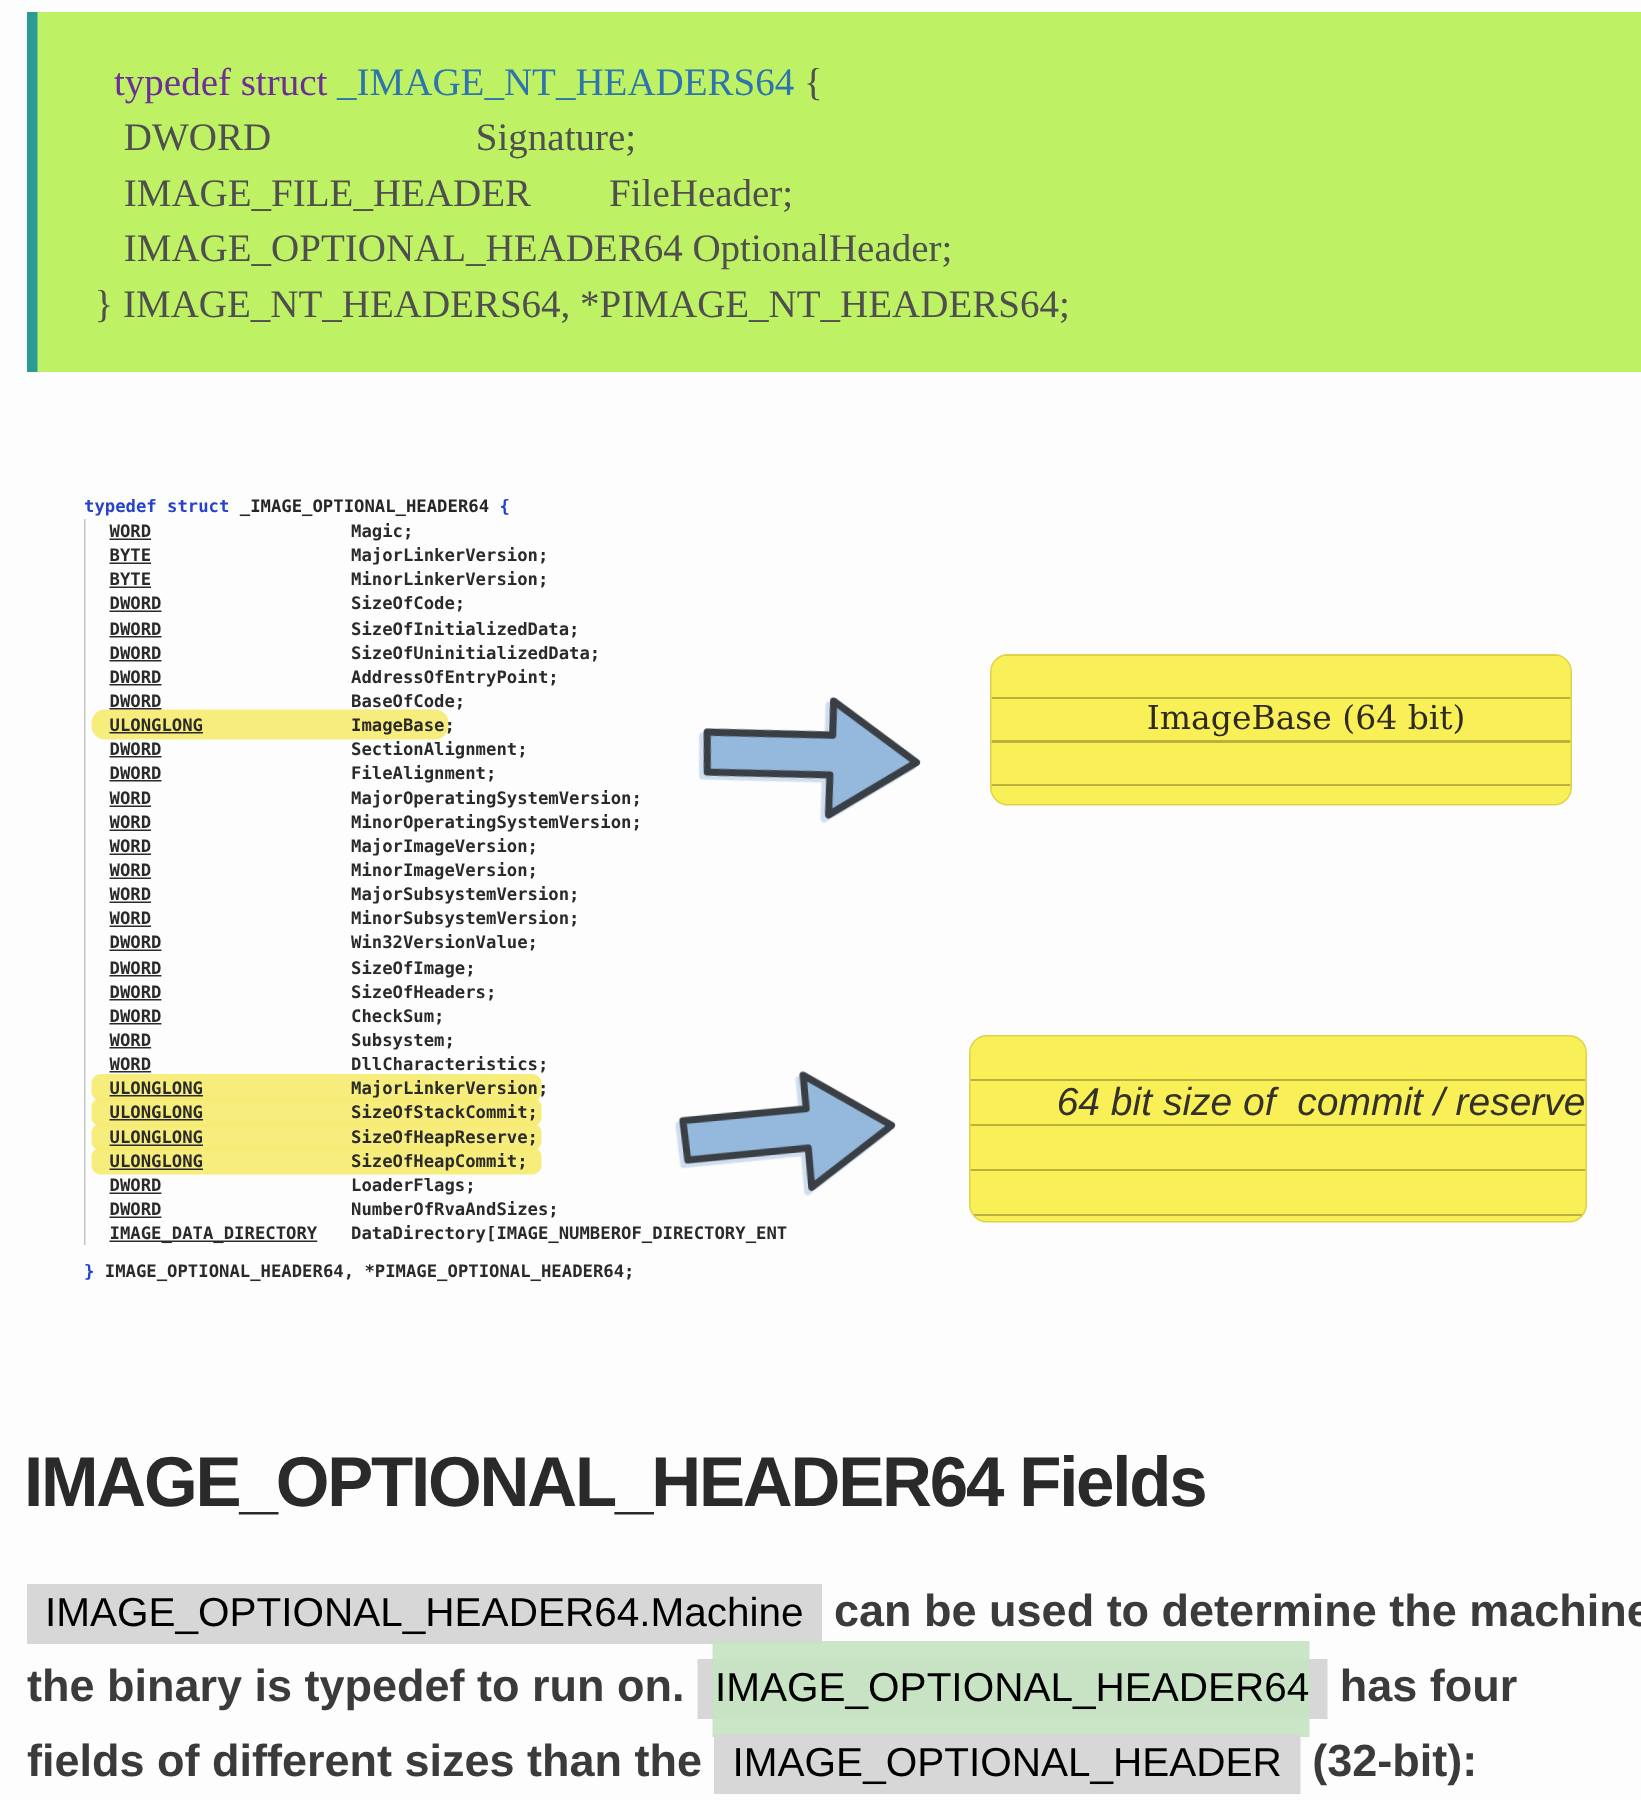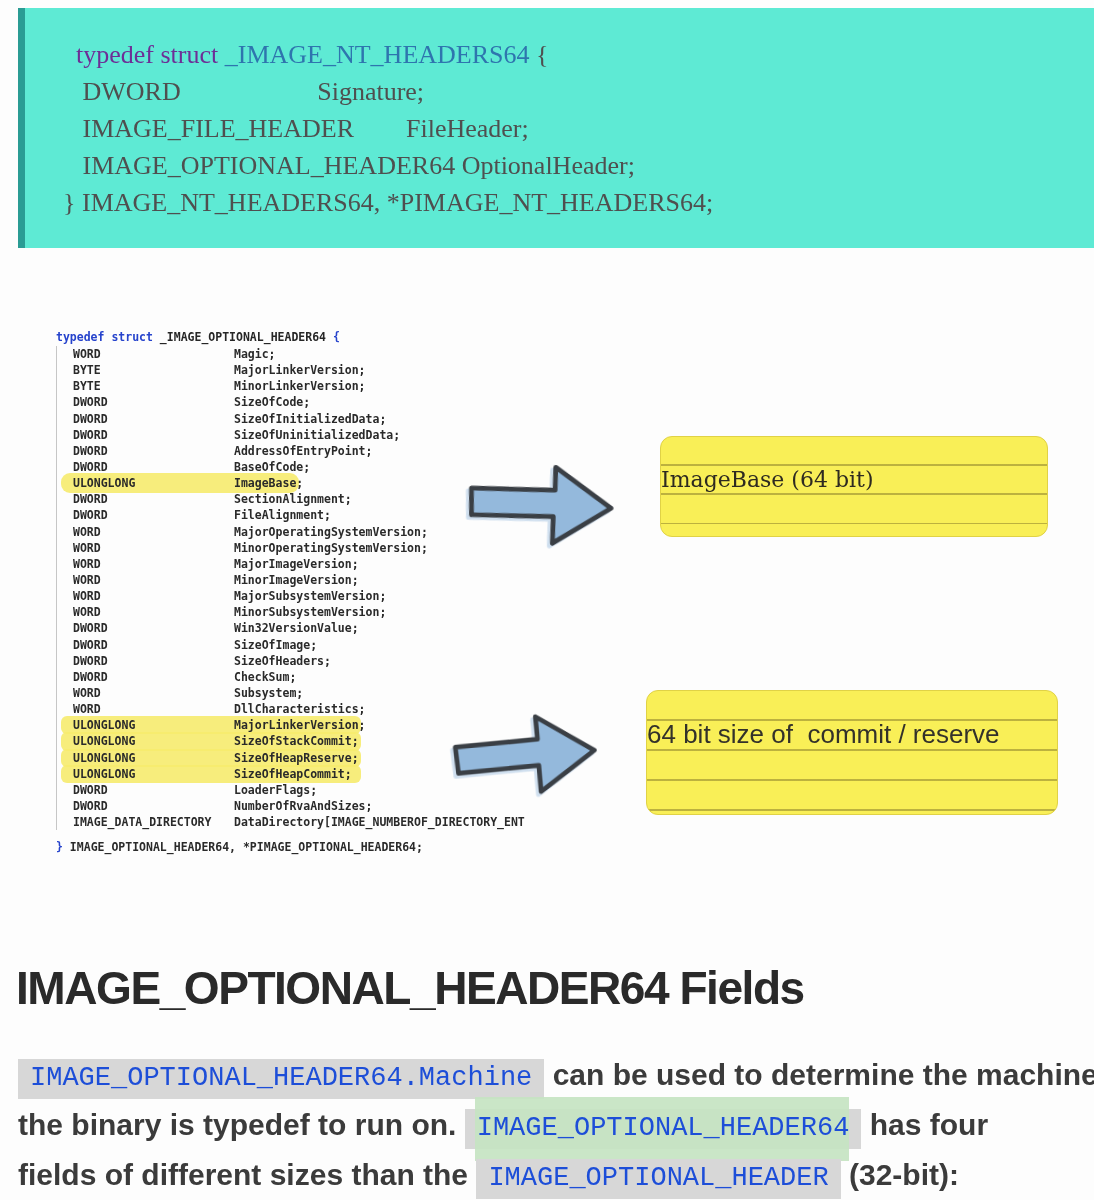--- a/index.html
+++ b/index.html
@@ -3,21 +3,21 @@
 <meta charset="utf-8">
 <style>
   html,body{margin:0;padding:0;}
   body{
     width:1094px;height:1200px;position:relative;overflow:hidden;
     background:#fdfdfd;font-family:"Liberation Sans",sans-serif;
   }
   
   .nt-block{
     position:absolute;left:18px;top:8px;right:0;height:240px;
-    background:#5eead4;border-left:7px solid #2a9c94;box-sizing:border-box;
+    background:#bef264;border-left:7px solid #2a9c94;box-sizing:border-box;
   }
   .nt-code{
     margin:0;padding:28px 0 0 38px;
     font-family:"Liberation Serif",serif;font-size:26px;line-height:37px;color:#4f4f4f;
   }
   .code-line{white-space:pre;}
   .seg-kw{color:#6d2f96;}
   .seg-type{color:#2e75ae;}
   .seg-plain{color:#4f4f4f;}
 
@@ -25,21 +25,21 @@
   .figure{position:absolute;left:30px;top:328px;width:1034px;height:540px;background:transparent;}
   .listing{position:absolute;left:24px;top:0;width:470px;height:540px;
     font-family:"DejaVu Sans Mono",monospace;color:#2a2a2a;}
   .lheader{position:absolute;left:2px;top:2px;font-size:11.5px;font-weight:700;white-space:pre;}
   .lheader .hkw{color:#2643cc;}
   .lheader .hname{color:#262626;}
   .lheader .hbrace{color:#2643cc;}
   .lrows{position:absolute;left:2px;top:18px;border-left:1.5px solid #c6c6c6;}
   .lrow{position:relative;height:16.15px;line-height:16.15px;font-size:11.5px;font-weight:600;
     white-space:pre;padding-left:16px;}
-  .ltype{display:inline-block;width:117px;position:relative;z-index:1;}
+  .ltype{display:inline-block;width:117px;position:relative;z-index:1;text-decoration:underline;}
   .lname{position:relative;z-index:1;padding-left:44px;}
   .hlbg{position:absolute;background:rgba(246,235,110,.9);z-index:0;}
   .lrow.hl-narrow .hlbg{left:4px;width:238px;top:-2px;bottom:-2px;border-radius:9px;}
   .lrow.hl-wide .hlbg{left:4px;width:300px;top:-1px;bottom:-1px;border-radius:6px;}
   .lclosing{position:absolute;left:2px;top:512px;font-size:11.5px;font-weight:700;white-space:pre;}
   .lclosing .cbrace{color:#2643cc;}
 
   
   .arrow{position:absolute;}
   .arrow svg{display:block;overflow:visible;}
@@ -49,41 +49,41 @@
     position:absolute;background:#f9ef57;border:1.5px solid #e0d246;border-radius:12px;
     box-sizing:border-box;
     background-image:repeating-linear-gradient(180deg,
       rgba(0,0,0,0) 0px, rgba(0,0,0,0) 27.5px,
       rgba(128,116,38,.5) 27.5px, rgba(128,116,38,.5) 29px);
   }
   .note-1{left:630px;top:108px;width:388px;height:101px;}
   .note-2{left:616px;top:362px;width:412px;height:125px;
     background-image:repeating-linear-gradient(180deg,
       rgba(0,0,0,0) 0px, rgba(0,0,0,0) 28.5px,
-      rgba(128,116,38,.5) 28.5px, rgba(128,116,38,.5) 30px);}
-  .note-label{position:absolute;left:0;right:0;text-align:left;white-space:pre;}
+      rgba(128,116,38,.5) 28.5px, rgba(128,116,38,.5) 30px);font-style:italic;}
+  .note-label{position:absolute;left:0;right:0;text-align:right;white-space:pre;}
   .note-1 .note-label{top:30px;right:70px;font-family:"DejaVu Serif",serif;font-size:22px;color:#2e2a20;}
   .note-2 .note-label{top:28px;font-family:"Liberation Sans",sans-serif;font-size:26px;color:#33312a;}
 
   
   .page-h1{
     position:absolute;left:16px;top:960px;margin:0;
     font-family:"Liberation Sans",sans-serif;font-weight:700;font-size:47px;
     letter-spacing:-1.5px;color:#2a2a2a;transform:scaleX(.98);transform-origin:left;
   }
 
   
   .para{position:absolute;left:18px;top:1050px;width:1072px;
     font-size:30px;color:#3b3b3b;}
   .para-line{height:50px;line-height:50px;white-space:pre;}
   .ptext{font-family:"Liberation Sans",sans-serif;font-weight:bold;}
   .icode{
     position:relative;display:inline-block;vertical-align:baseline;
-    font-family:Liberation Mono, monospace;font-size:27px;line-height:36px;
-    background:#d7d7d7;color:#1d4ed8;padding:1px 12px 3px 12px;
+    font-family:Liberation Sans, sans-serif;font-size:27px;line-height:36px;
+    background:#d7d7d7;color:#000000;padding:1px 12px 3px 12px;
   }
   .icode .ct{position:relative;z-index:1;}
   .icode .ghl{position:absolute;left:10px;right:12px;top:-12px;bottom:-12px;
     background:rgba(198,228,194,.92);z-index:0;}
 </style>
 </head>
 <body>
 
 <div class="nt-block">
   <pre class="nt-code" id="nt-code"><div class="code-line"><span class="seg-kw">  typedef struct </span><span class="seg-type">_IMAGE_NT_HEADERS64</span><span class="seg-plain"> {</span></div><div class="code-line"><span class="seg-plain">   DWORD                     Signature;</span></div><div class="code-line"><span class="seg-plain">   IMAGE_FILE_HEADER        FileHeader;</span></div><div class="code-line"><span class="seg-plain">   IMAGE_OPTIONAL_HEADER64 OptionalHeader;</span></div><div class="code-line"><span class="seg-plain">} IMAGE_NT_HEADERS64, *PIMAGE_NT_HEADERS64;</span></div></pre>

